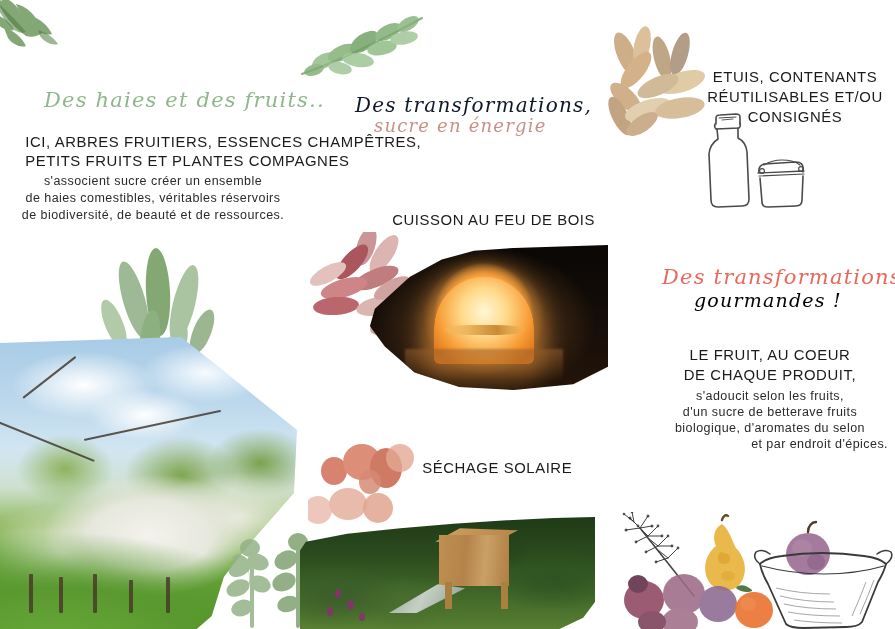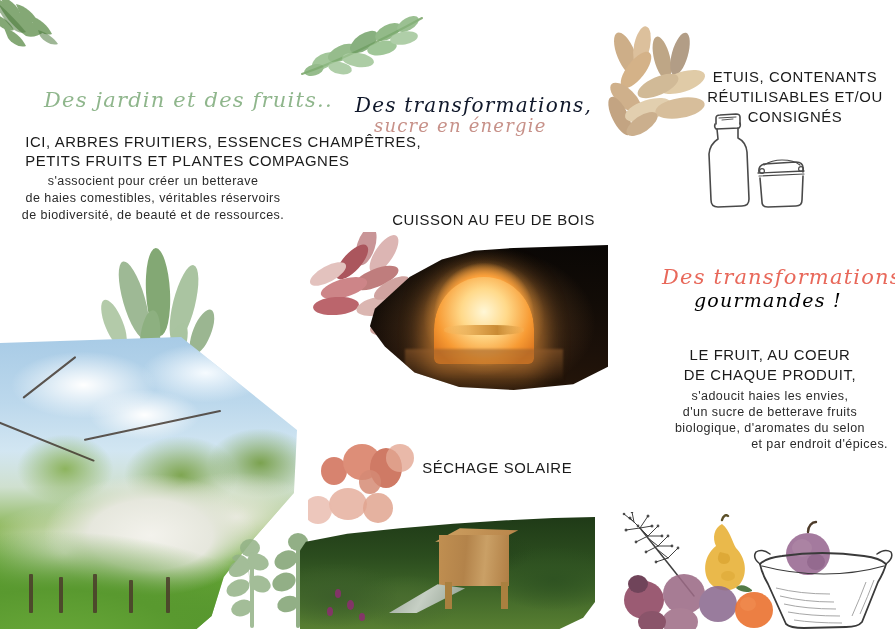--- a/index.html
+++ b/index.html
@@ -190,26 +190,26 @@
         <ellipse cx="62" cy="62" rx="9" ry="22" fill="#cbb189" transform="rotate(66 62 62)"></ellipse>
         <ellipse cx="30" cy="74" rx="9" ry="20" fill="#c9a67c" transform="rotate(-46 30 74)"></ellipse>
         <ellipse cx="24" cy="92" rx="8" ry="21" fill="#bb9871" transform="rotate(-26 24 92)"></ellipse>
         <ellipse cx="52" cy="86" rx="10" ry="24" fill="#dfc9a4" transform="rotate(72 52 86)"></ellipse>
         <ellipse cx="84" cy="84" rx="10" ry="25" fill="#d2b68e" transform="rotate(80 84 84)"></ellipse>
         <ellipse cx="46" cy="100" rx="8" ry="18" fill="#c4a47e" transform="rotate(56 46 100)"></ellipse>
       </g>
     </svg>
   </div>
 
-  <div class="abs script s-green" style="left:44px;top:89px;font-size:21px;">Des jardin et des fruits..</div>
+  <div class="abs script s-green" style="left:44px;top:89px;font-size:21px;">Des haies et des fruits..</div>
 
   <div class="abs caps display ctr" style="left:20px;top:133px;width:266px;">ICI, ARBRES FRUITIERS, ESSENCES CHAMPÊTRES,</div>
   <div class="abs caps display ctr" style="left:20px;top:152px;width:266px;">PETITS FRUITS ET PLANTES COMPAGNES</div>
 
-  <div class="abs body-txt ctr" style="left:20px;top:173px;width:266px;font-size:12.5px;">s'associent pour créer un betterave</div>
+  <div class="abs body-txt ctr" style="left:20px;top:173px;width:266px;font-size:12.5px;">s'associent sucre créer un ensemble</div>
   <div class="abs body-txt ctr" style="left:20px;top:207px;width:266px;font-size:12.5px;">de biodiversité, de beauté et de ressources.</div>
   <div class="abs body-txt ctr" style="left:20px;top:190px;width:266px;font-size:12.5px;">de haies comestibles, véritables réservoirs</div>
 
   <div class="abs script s-brown" style="left:355px;top:94px;font-size:20px;">Des transformations,</div>
   <div class="abs script s-rose" style="left:374px;top:116px;font-size:18px;">sucre en énergie</div>
 
   <div class="abs caps display ctr" style="left:700px;top:68px;width:190px;">ETUIS, CONTENANTS</div>
   <div class="abs caps display ctr" style="left:700px;top:88px;width:190px;">RÉUTILISABLES ET/OU</div>
   <div class="abs caps display ctr" style="left:700px;top:108px;width:190px;">CONSIGNÉS</div>
 
@@ -287,21 +287,21 @@
     <div class="branch" style="left:30%;top:34%;width:46%;transform:rotate(-12deg);"></div>
     <div class="branch" style="left:10%;top:20%;width:22%;transform:rotate(-38deg);"></div>
   </div>
 
   <div class="abs script s-coral" style="left:662px;top:266px;font-size:21px;">Des transformations</div>
   <div class="abs script s-coral2" style="left:694px;top:290px;font-size:19px;">gourmandes !</div>
 
   <div class="abs caps display ctr" style="left:655px;top:346px;width:230px;">LE FRUIT, AU COEUR</div>
   <div class="abs caps display ctr" style="left:655px;top:366px;width:230px;">DE CHAQUE PRODUIT,</div>
 
-  <div class="abs body-txt ctr" style="left:655px;top:388px;width:230px;font-size:12.5px;">s'adoucit haies les envies,</div>
+  <div class="abs body-txt ctr" style="left:655px;top:388px;width:230px;font-size:12.5px;">s'adoucit selon les fruits,</div>
   <div class="abs body-txt ctr" style="left:652px;top:404px;width:236px;font-size:12.5px;">d'un sucre de betterave fruits</div>
   <div class="abs body-txt ctr" style="left:652px;top:420px;width:236px;font-size:12.5px;">biologique, d'aromates du selon</div>
   <div class="abs body-txt ctr" style="left:652px;top:436px;width:236px;font-size:12.5px;text-align:right;">et par endroit d'épices.</div>
 
   <div class="lineart" style="left:308px;top:438px;width:124px;height:94px;">
     <svg width="124" height="94" viewBox="0 0 124 94">
       <g opacity=".88">
         <ellipse cx="26" cy="33" rx="13" ry="14" fill="#d2725c"></ellipse>
         <ellipse cx="54" cy="24" rx="19" ry="18" fill="#d97f66"></ellipse>
         <ellipse cx="78" cy="30" rx="16" ry="20" fill="#c96850"></ellipse>

